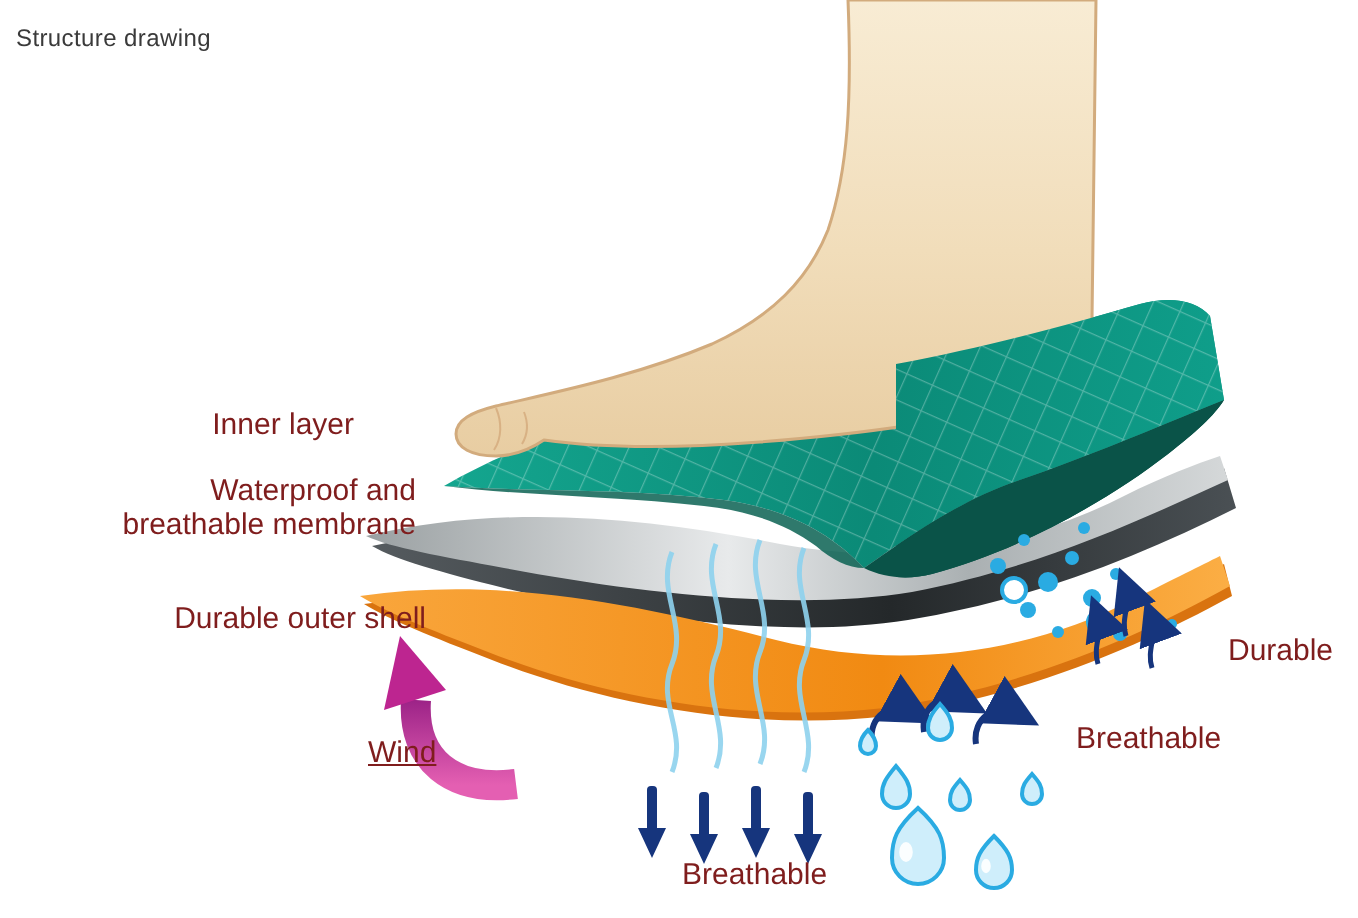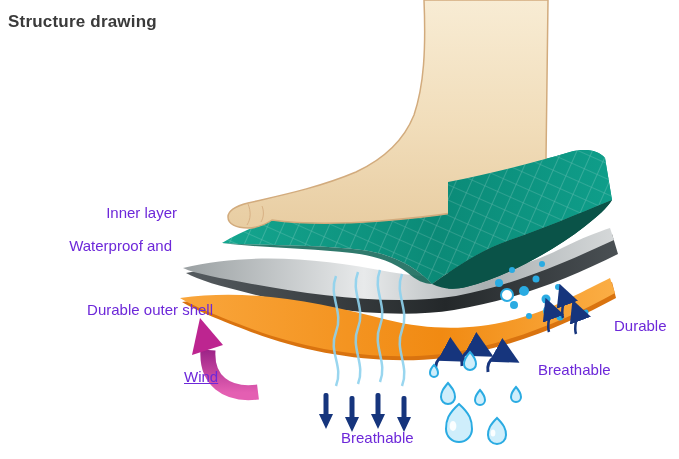--- a/index.html
+++ b/index.html
@@ -5,32 +5,32 @@
   html,body{margin:0;padding:0;background:#fff;}
   .stage{
     position:relative;
     width:679px;height:459px;
     background:#ffffff;
     font-family:"Liberation Sans",sans-serif;
     overflow:hidden;
   }
   .title{
     position:absolute;left:8px;top:12px;
-    font-size:17px;font-weight:bold;color:#3a3a3a;
+    font-size:12px;font-weight:normal;color:#3a3a3a;
     letter-spacing:.2px;
   }
   .lbl{
     position:absolute;
-    color:#6d28d9;
+    color:#7f1d1d;
     font-size:15px;line-height:17px;
     white-space:nowrap;
   }
   .r{text-align:right;white-space:normal;}
   .lbl-inner{left:0;top:204px;width:177px;}
-  .lbl-membrane{left:0;top:237px;width:172px;}
+  .lbl-membrane{left:0;top:237px;width:172px;padding-left:36px;}
   .lbl-shell{left:0;top:301px;width:177px;padding-left:36px;}
   .lbl-wind{left:184px;top:368px;text-decoration:underline;}
   .lbl-breathable{left:341px;top:429px;}
   .lbl-waterdrop{left:538px;top:361px;}
   .lbl-moisture{left:614px;top:317px;}
   svg{position:absolute;left:0;top:0;}
 </style>
 </head>
 <body>
 
@@ -185,20 +185,21 @@
       <path d="M576 334 C573 325 579 317 576 309" marker-end="url(#mnav)"></path>
     </g>
   </svg>
 
   <div class="title">Structure drawing</div>
 
   <div class="lbl r lbl-inner">Inner layer</div>
 
   <div class="lbl r lbl-membrane">
     <div>Waterproof and</div>
+    <div>breathable membrane</div>
   </div>
 
   <div class="lbl r lbl-shell">Durable outer shell</div>
 
   <div class="lbl lbl-wind">Wind</div>
 
   <div class="lbl lbl-breathable">Breathable</div>
 
   <div class="lbl lbl-waterdrop">Breathable</div>
 

